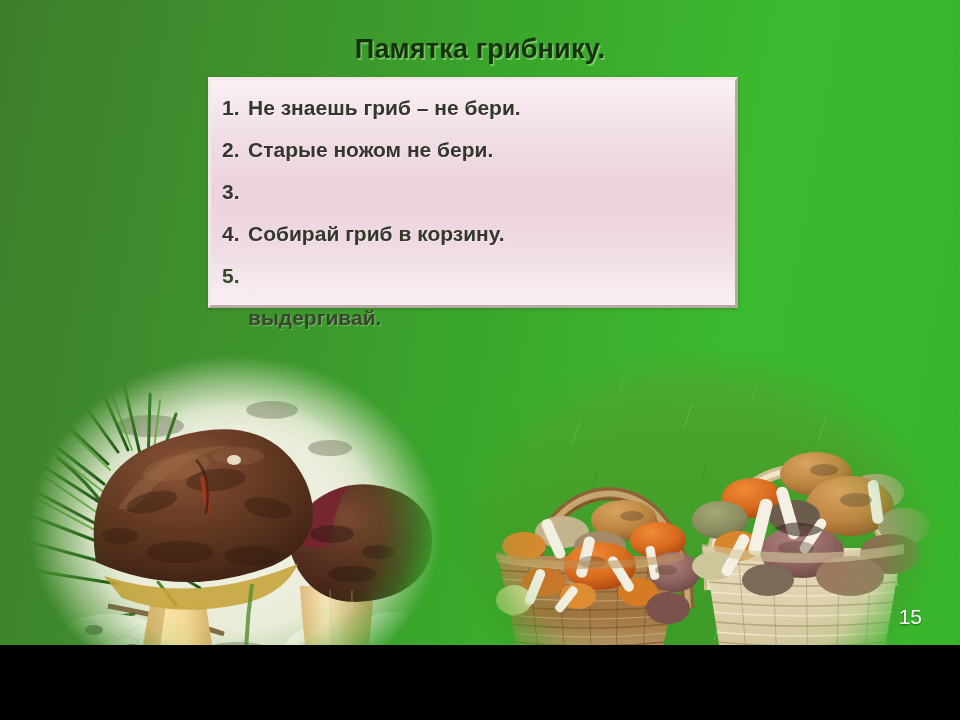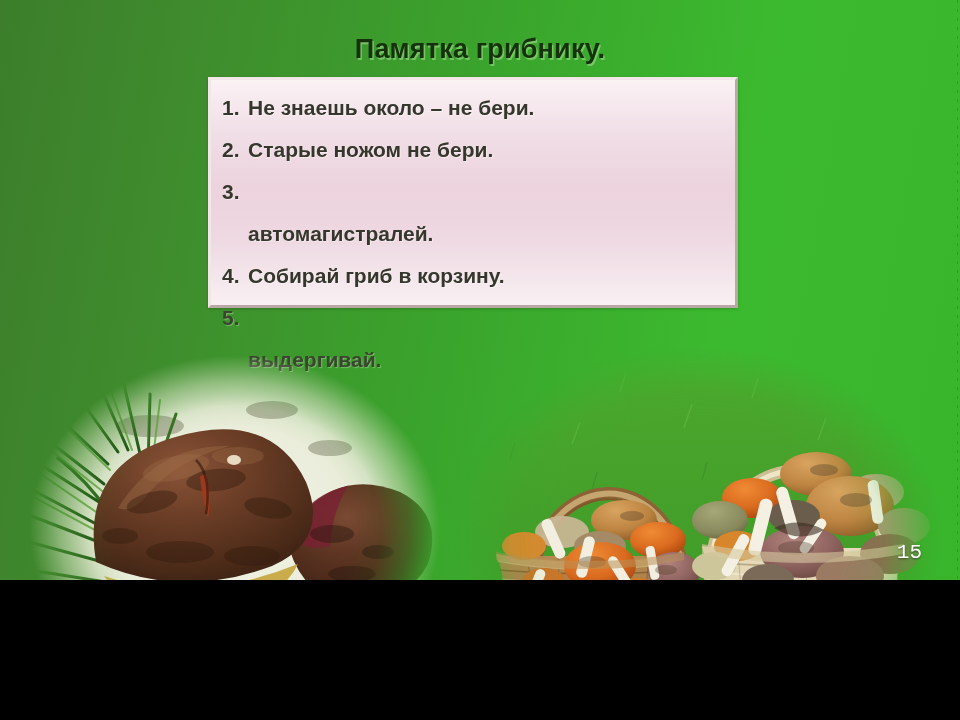--- a/index.html
+++ b/index.html
@@ -4,21 +4,21 @@
 <title>Памятка грибнику</title>
 <style>
   html, body {
     margin: 0;
     padding: 0;
     background: #000;
   }
   #slide {
     position: relative;
     width: 960px;
-    height: 580px;
+    height: 645px;
     overflow: hidden;
     font-family: "Liberation Sans", "DejaVu Sans", sans-serif;
     background: linear-gradient(100deg, #3c7e2b 0%, #3f8b2d 18%, #3aa52c 48%, #3cba2f 74%, #39b52c 100%);
   }
   
   #slide .edge-rule {
     position: absolute;
     top: 0; right: 2px;
     width: 1px; height: 720px;
     background: repeating-linear-gradient(to bottom,
@@ -124,53 +124,49 @@
     mask-image: radial-gradient(ellipse 50% 50% at 50% 52%,
         #000 62%, rgba(0,0,0,.90) 76%, rgba(0,0,0,.45) 89%, rgba(0,0,0,0) 100%);
   }
   .photo svg { display: block; width: 100%; height: 100%; }
 
   
   #page-number {
     position: absolute;
     right: 38px;
     bottom: 16px;
-    font-family: Liberation Mono, monospace;
+    font-family: Liberation Sans, sans-serif;
     font-size: 21px;
     color: #ffffff;
     text-shadow: 0 1px 2px rgba(0,0,0,.45);
     margin-top: 8px;
   }
 </style>
 </head>
 <body>
 
 <div id="slide">
 
   <div class="edge-rule"></div>
 
   <div id="title">Памятка грибнику.</div>
 
   <div id="panel"></div>
 
   <ul id="rules">
     <li class="rule">
       <span class="rule-num">1.</span>
-      <span class="rule-text">Не знаешь около – не бери.</span>
+      <span class="rule-text">Не знаешь гриб – не бери.</span>
     </li>
     <li class="rule">
       <span class="rule-num">2.</span>
       <span class="rule-text">Старые ножом не бери.</span>
     </li>
     <li class="rule">
       <span class="rule-num">3.</span>
-    </li>
-    <li class="rule cont">
-      <span class="rule-num"></span>
-      <span class="rule-text">автомагистралей.</span>
     </li>
     <li class="rule">
       <span class="rule-num">4.</span>
       <span class="rule-text">Собирай гриб в корзину.</span>
     </li>
     <li class="rule on-green">
       <span class="rule-num">5.</span>
     </li>
     <li class="rule on-green cont">
       <span class="rule-num"></span>

